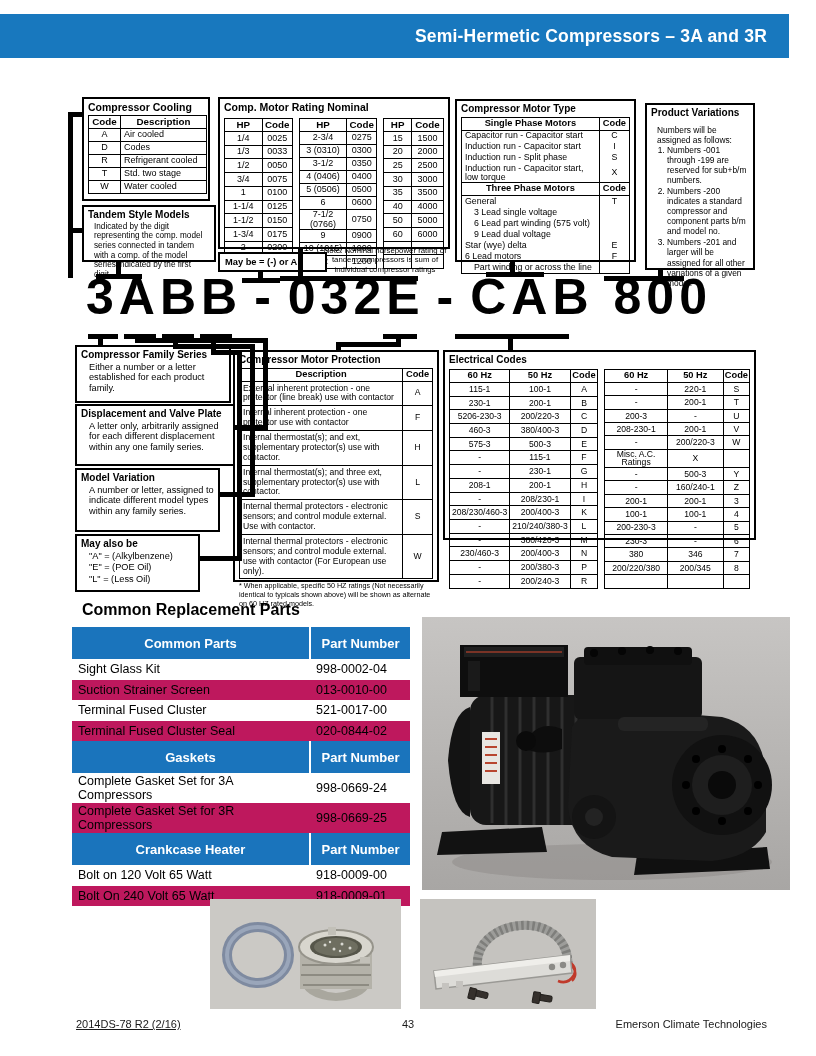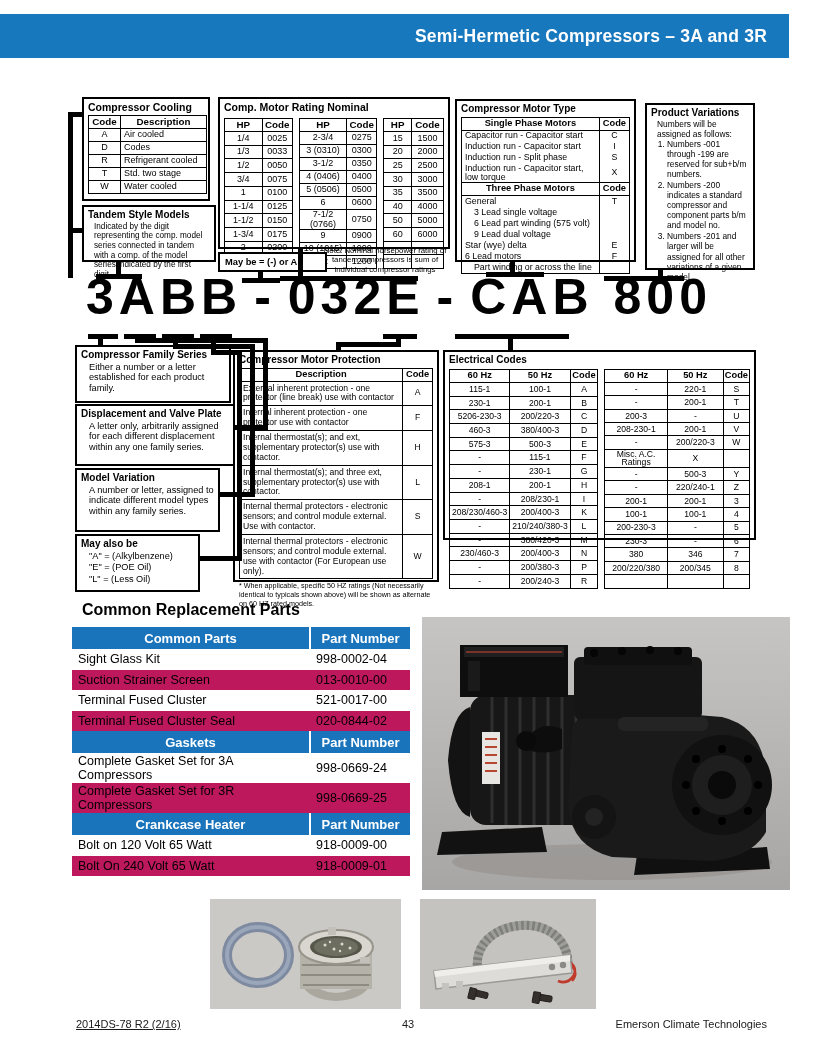--- a/index.html
+++ b/index.html
@@ -45,21 +45,21 @@
   
   .mt{border-collapse:collapse;margin-top:2px;border:1px solid #000;}
   .mt td{border-left:1px solid #000;border-right:1px solid #000;border-top:0;border-bottom:0;
          font-size:8.8px;height:11.2px;line-height:1.05;padding:0 3px;text-align:left;}
   .mt td:last-child{width:27px;text-align:center;}
   .mt tr.hrow td{border:1px solid #000;font-weight:bold;text-align:center;height:13px;font-size:9.3px;}
   .mt tr.irow td:first-child{padding-left:12px;}
   .mt td:first-child{width:146px;}
 
   
-  .pv-intro{font-size:8.4px;line-height:1.2;padding-left:6px;}
+  .pv-intro{font-size:8.4px;line-height:1.2;padding-left:6px;margin-top:6px;}
   .pv-list{margin:0;padding-left:16px;font-size:8.4px;line-height:1.2;}
   .pv-list li{margin-bottom:1px;}
 
   
   .model{position:absolute;left:80px;top:272px;white-space:nowrap;font-weight:bold;
          font-size:50px;letter-spacing:5px;line-height:1;}
   .model span{margin:0 6px;}
   .model .gap{margin-left:14px;}
 
   
@@ -85,21 +85,21 @@
 
   
   .ln{position:absolute;background:#000;}
 
   
   .parts-heading{position:absolute;left:82px;top:601px;font-size:16px;font-weight:bold;}
   table.parts{position:absolute;left:72px;top:627px;width:338px;border-collapse:collapse;}
   .parts td{font-size:12.5px;height:20.5px;padding-left:6px;text-align:left;}
   .parts td.num{width:100px;}
   .parts tr.phead td{background:#1a74bc;color:#fff;font-weight:bold;text-align:center;
-                     height:22px;font-size:13px;padding:0;}
+                     height:32px;font-size:13px;padding:0;}
   .parts tr.phead td.num{border-left:2px solid #fff;}
   .parts tr.alt td{background:#be185d;}
 
   
   .photo{position:absolute;}
 
   
   .footer{position:absolute;left:0;top:1018px;width:816px;font-size:11px;color:#1a1a1a;}
   .footer .f-left{position:absolute;left:76px;text-decoration:underline;}
   .footer .f-center{position:absolute;left:0;width:816px;text-align:center;}
@@ -576,21 +576,21 @@
               <td>X</td>
               <td></td>
             </tr>
             <tr>
               <td>-</td>
               <td>500-3</td>
               <td>Y</td>
             </tr>
             <tr>
               <td>-</td>
-              <td>220/240-1</td>
+              <td>160/240-1</td>
               <td>Z</td>
             </tr>
             <tr>
               <td>200-1</td>
               <td>200-1</td>
               <td>3</td>
             </tr>
             <tr>
               <td>100-1</td>
               <td>100-1</td>

